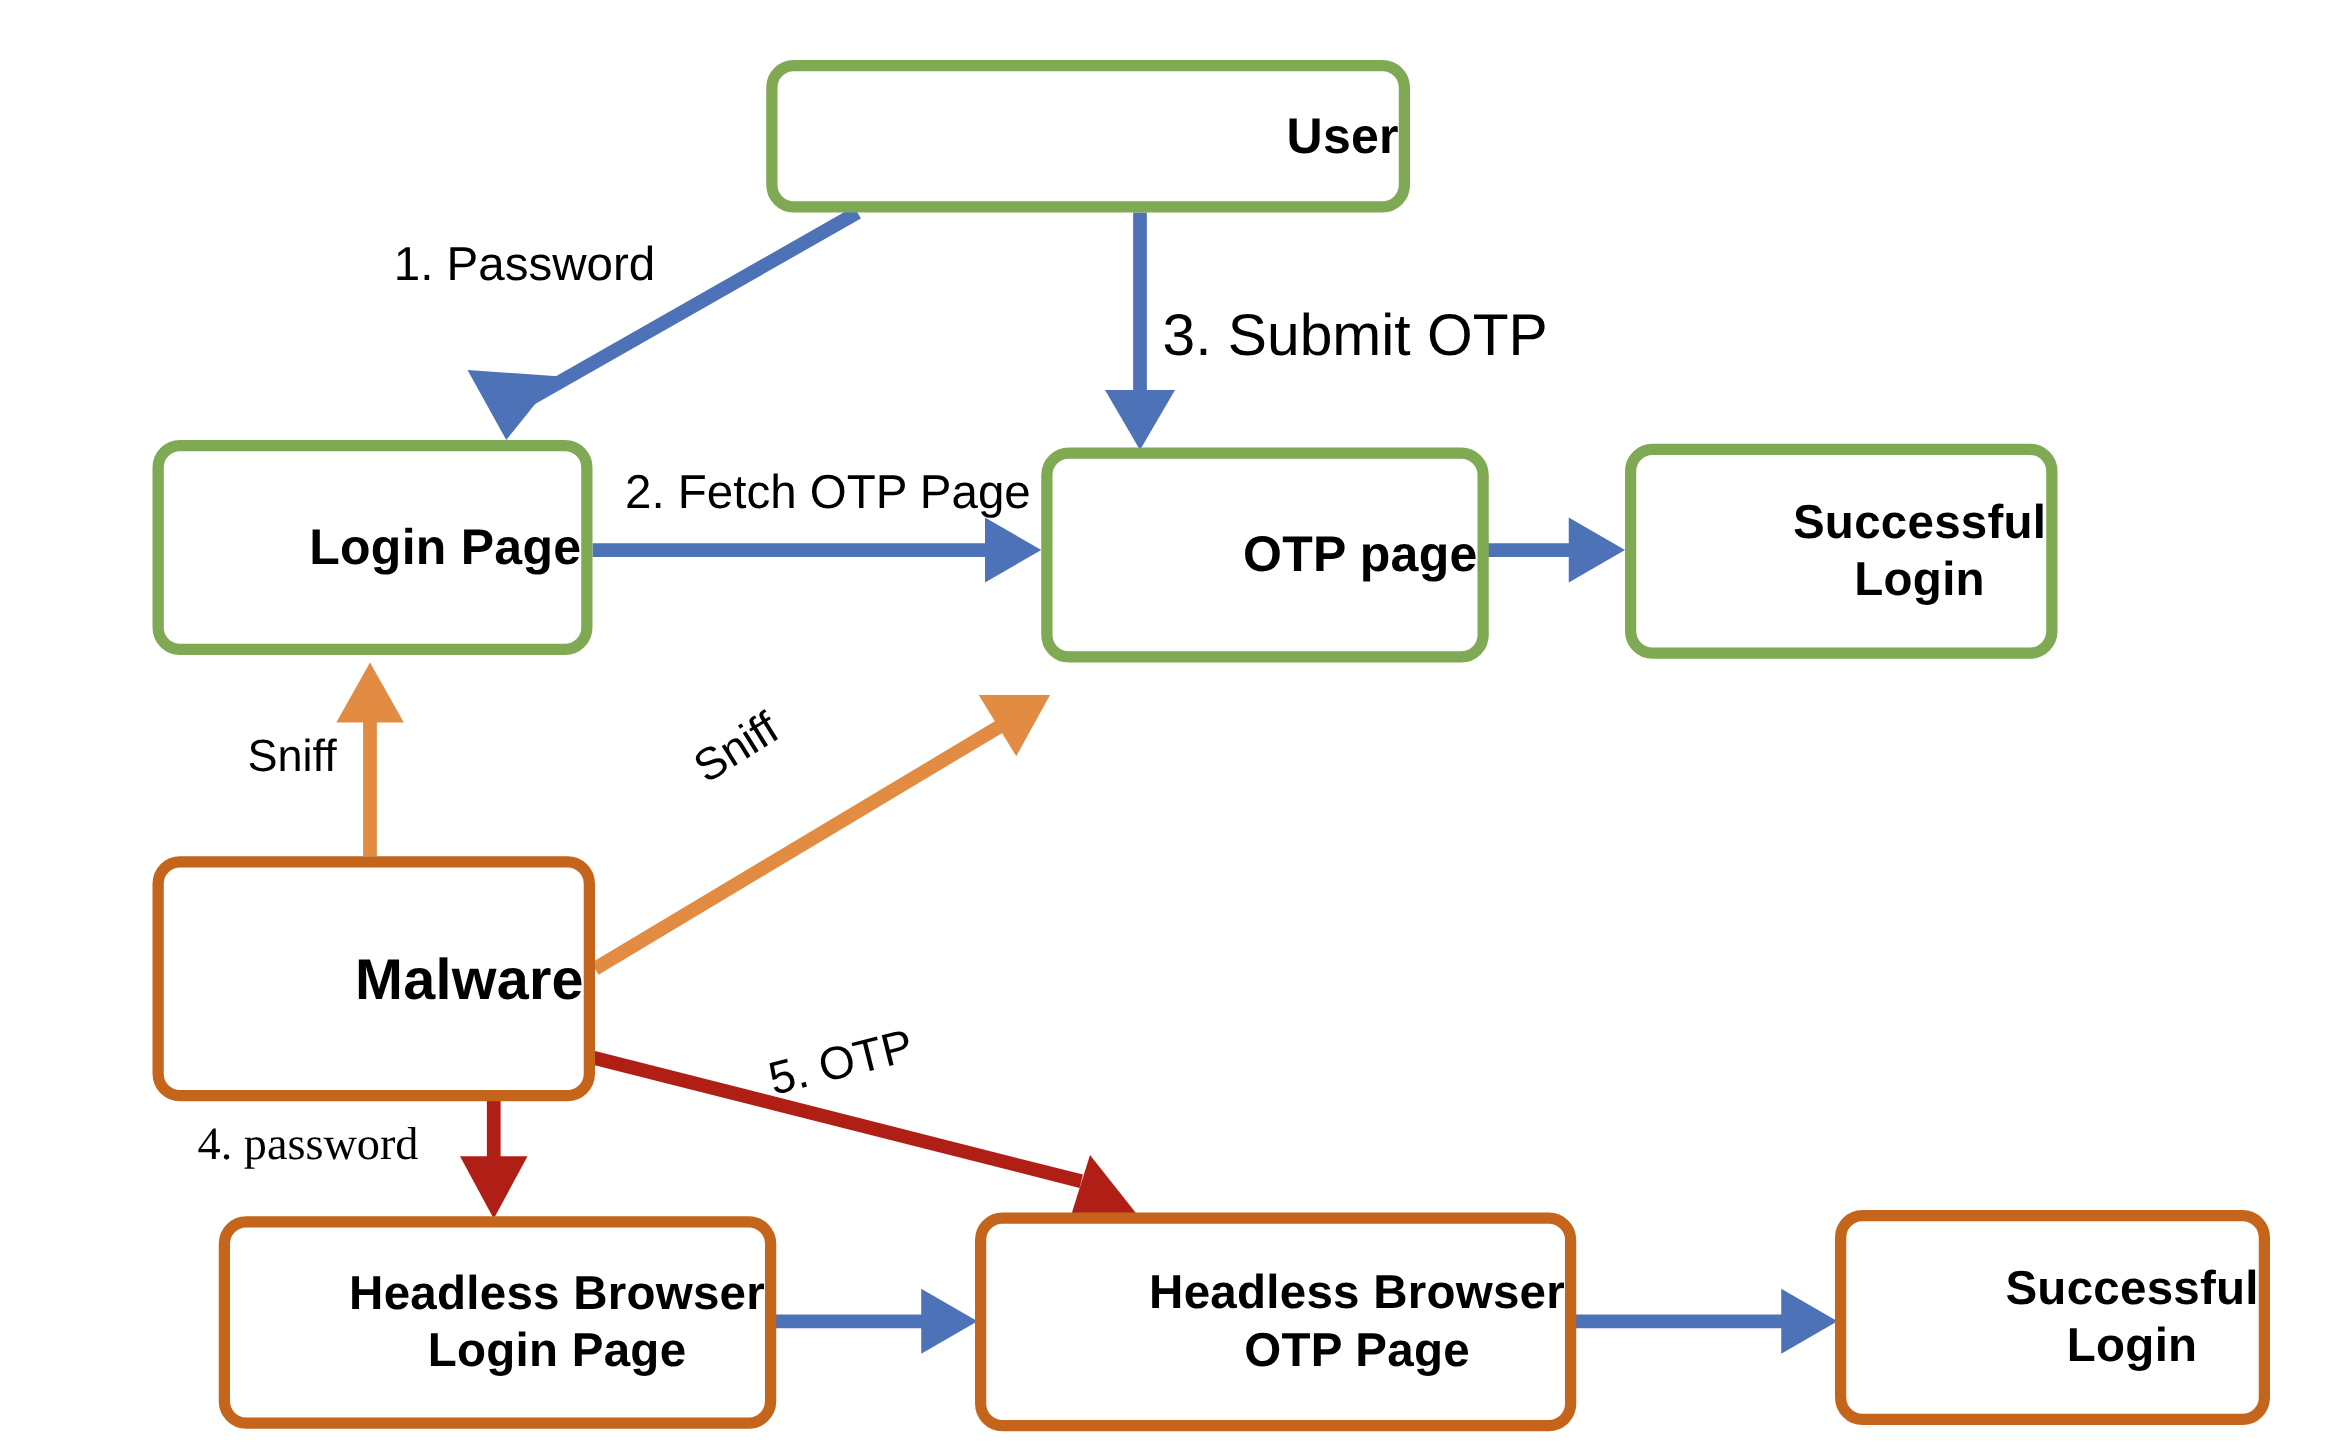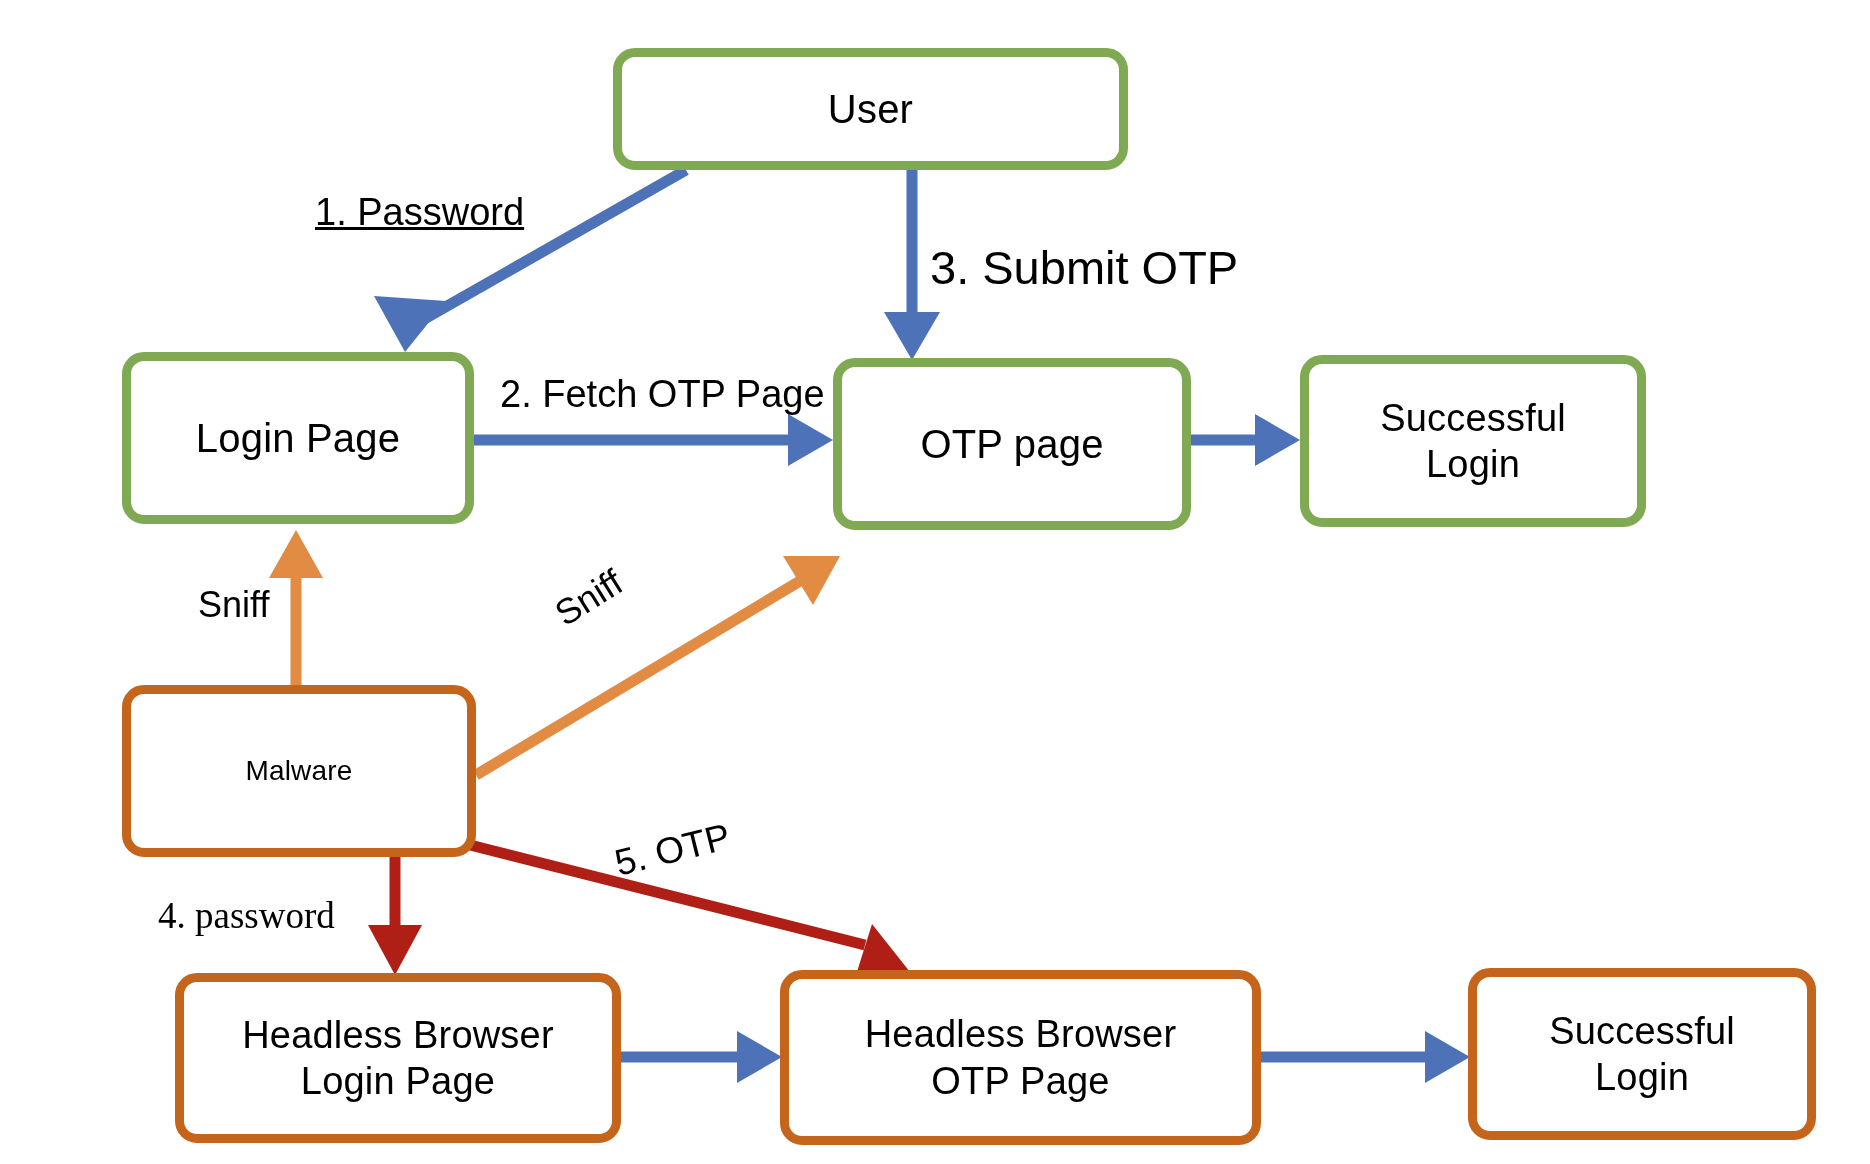--- a/index.html
+++ b/index.html
@@ -26,23 +26,23 @@
     pointer-events: none;
   }
   .node {
     position: absolute;
     box-sizing: border-box;
     background: #ffffff;
     border-style: solid;
     border-radius: 22px;
     display: flex;
     align-items: center;
-    justify-content: center;
+    justify-content: flex-end;
     text-align: center;
-    font-weight: normal;
+    font-weight: bold;
     color: #000000;
     line-height: 1.22;
     letter-spacing: 0.2px;
   }
   .node.green {
     border-color: #7FA953;
     border-width: 9px;
   }
   .node.orange {
     border-color: #C5651B;
@@ -127,40 +127,40 @@
 
   <div class="node green" style="left:833px; top:358px; width:358px; height:172px; font-size:40px;">
     <span class="node-label">OTP page</span>
   </div>
 
   <div class="node green" style="left:1300px; top:355px; width:346px; height:172px; font-size:38px;">
     <span class="node-label">Successful
 Login</span>
   </div>
 
-  <div class="node orange" style="left:122px; top:685px; width:354px; height:172px; font-size:28px;">
+  <div class="node orange" style="left:122px; top:685px; width:354px; height:196px; font-size:46px;">
     <span class="node-label">Malware</span>
   </div>
 
   <div class="node orange" style="left:175px; top:973px; width:446px; height:170px; font-size:38px;">
     <span class="node-label">Headless Browser
 Login Page</span>
   </div>
 
   <div class="node orange" style="left:780px; top:970px; width:481px; height:175px; font-size:38px;">
     <span class="node-label">Headless Browser
 OTP Page</span>
   </div>
 
   <div class="node orange" style="left:1468px; top:968px; width:348px; height:172px; font-size:38px;">
     <span class="node-label">Successful
 Login</span>
   </div>
 
-  <div class="edge-label" style="left:315px; top:192px; font-size:38px;text-decoration:underline;">1. Password</div>
+  <div class="edge-label" style="left:315px; top:192px; font-size:38px;">1. Password</div>
 
   <div class="edge-label" style="left:500px; top:374px; font-size:38px;">2. Fetch OTP Page</div>
 
   <div class="edge-label" style="left:930px; top:242px; font-size:47px;">3. Submit OTP</div>
 
   <div class="edge-label" style="left:198px; top:585px; font-size:36px;">Sniff</div>
 
   <div class="edge-label" style="left:548px; top:600px; font-size:36px; transform:rotate(-32deg); transform-origin:left top;">Sniff</div>
 
   <div class="edge-label" style="left:158px; top:896px; font-size:37px;font-family:Liberation Serif, serif;">4. password</div>

